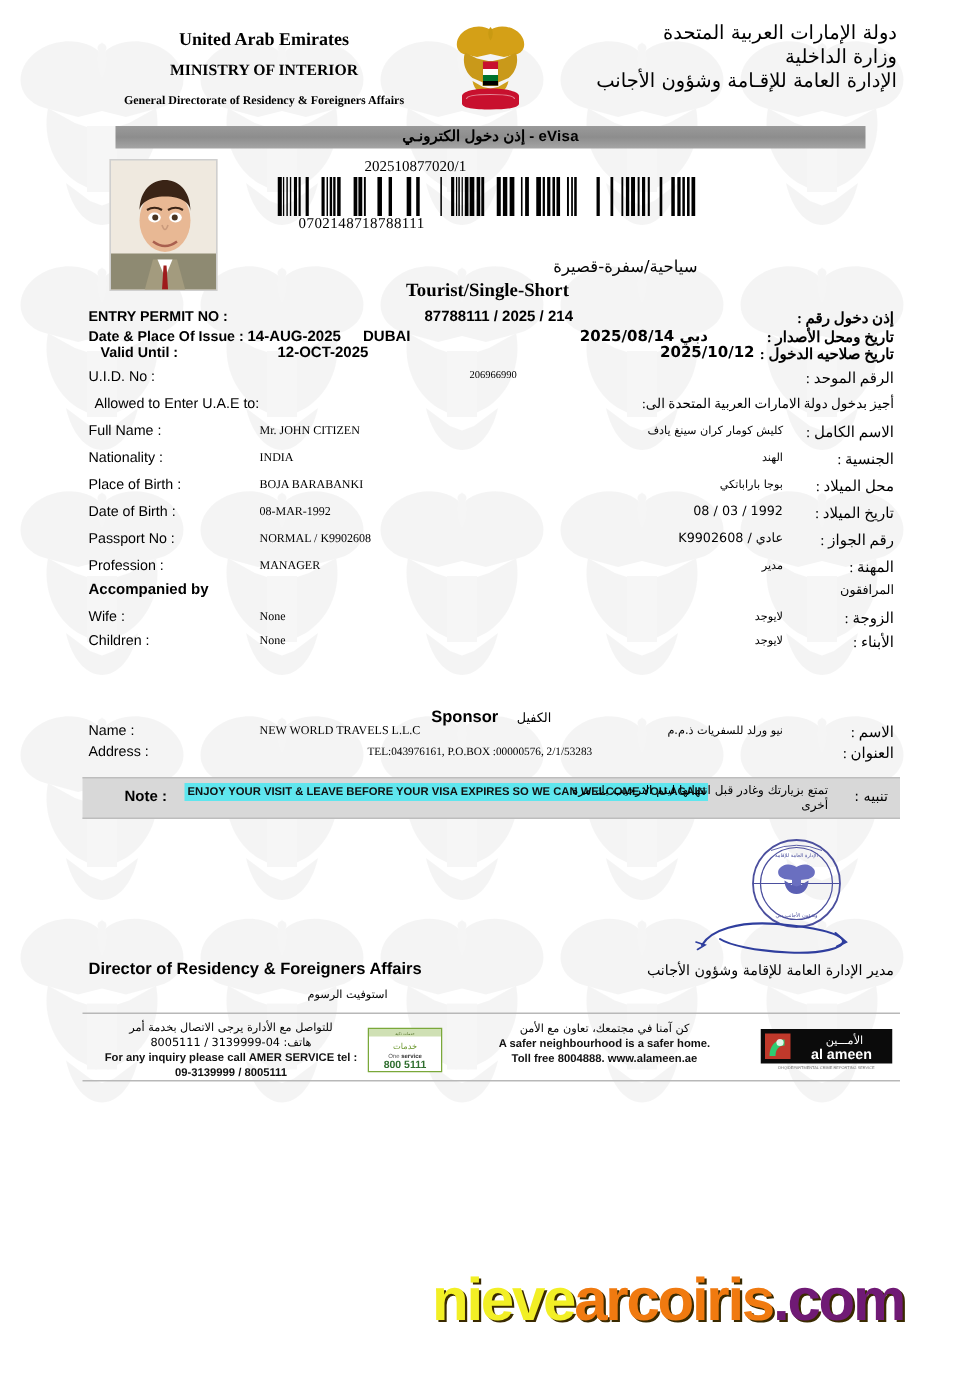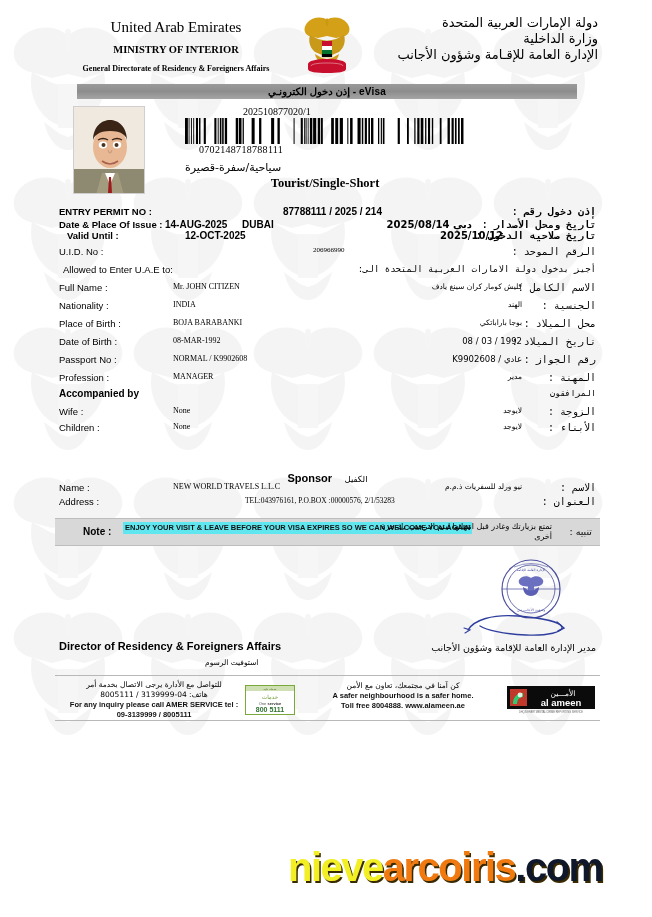--- a/index.html
+++ b/index.html
@@ -40,21 +40,21 @@
   
   .hdr {
     position: relative;
     height: 72px;
   }
   .hdr-en {
     position: absolute; left: 6px; top: 9px;
     width: 230px; text-align: center;
     color: #000;
   }
-  .hdr-en .l1 { font-size: 15px; font-weight: normal; font-family: "Liberation Serif", serif; }
+  .hdr-en .l1 { font-size: 12px; font-weight: bold; font-family: "Liberation Serif", serif; }
   .hdr-en .l2 { font-size: 10.5px; font-weight: bold; font-family: "Liberation Serif", serif; margin-top: 8px; }
   .hdr-en .l3 { font-size: 8px; font-weight: bold; font-family: "Liberation Serif", serif; margin-top: 9px; }
 
   .hdr-ar {
     position: absolute; right: 2px; top: 5px;
     width: 235px; text-align: right;
     direction: rtl;
     color: #000;
   }
   .hdr-ar div { font-size: 13px; line-height: 16px; font-family: "DejaVu Sans", sans-serif; }
@@ -102,24 +102,24 @@
     margin-top: 1px;
   }
   .barcode-num {
     font-size: 10px;
     font-family: "Liberation Serif", serif;
     margin-top: 0px;
     margin-left: 14px;
     letter-spacing: .3px;
   }
   .visatype-ar {
-    text-align: left;
+    text-align: right;
     font-size: 11px;
     direction: rtl;
-    margin-top: 6px;
+    margin-top: 16px;
     font-family: "DejaVu Sans", sans-serif;
   }
   .visatype-en {
     text-align: center;
     font-size: 12.5px;
     font-weight: bold;
     font-family: "Liberation Serif", serif;
     margin-top: 2px;
   }
 
@@ -144,21 +144,21 @@
     font-family: "Liberation Serif", serif;
     white-space: nowrap;
   }
   .val-en.bb {
     font-size: 10px; font-weight: bold;
     font-family: "Liberation Sans", sans-serif;
   }
   .lbl-ar {
     position: absolute; right: 4px;
     font-size: 10px; direction: rtl; text-align: right;
-    font-family: Liberation Mono, monospace;
+    font-family: Liberation Serif, serif;
     white-space: nowrap;
   }
   .lbl-ar.b { font-weight: bold; }
   .val-ar {
     position: absolute; right: 78px;
     font-size: 7.5px; direction: rtl; text-align: right;
     font-family: "DejaVu Sans", sans-serif;
     white-space: nowrap;
   }
   .val-ar.bb { font-size: 10px; font-weight: bold; }
@@ -277,21 +277,21 @@
     position: absolute; left: 288px; top: 845px;
     font-size: 40px; font-weight: bold;
     font-family: "Liberation Sans", sans-serif;
     letter-spacing: -1.5px;
     z-index: 5;
     white-space: nowrap;
   }
   .sitemark span { text-shadow: 1.5px 1.5px 0 #3a2a00; }
   .sm-y { color: #f2ef25; }
   .sm-o { color: #f07a10; }
-  .sm-p { color: #0f172a; }
+  .sm-p { color: #701a75; }
 </style>
 </head>
 <body>
 
 <div id="page">
 
   <div class="wm-layer" id="wmLayer">
       <div class="wm-eagle" style="left:8px;top:10px;"><svg viewBox="0 0 120 150" width="120" height="150">
           <path d="M60 26 C46 12, 18 16, 8 34 C2 46, 8 58, 22 62 L44 68 L60 64 L76 68 L98 62 C112 58, 118 46, 112 34 C102 16, 74 12, 60 26 Z" fill="#8a8a8a"></path>
           <path d="M60 18 C56 24, 56 34, 60 42 C64 34, 64 24, 60 18 Z" fill="#9a9a9a"></path>

